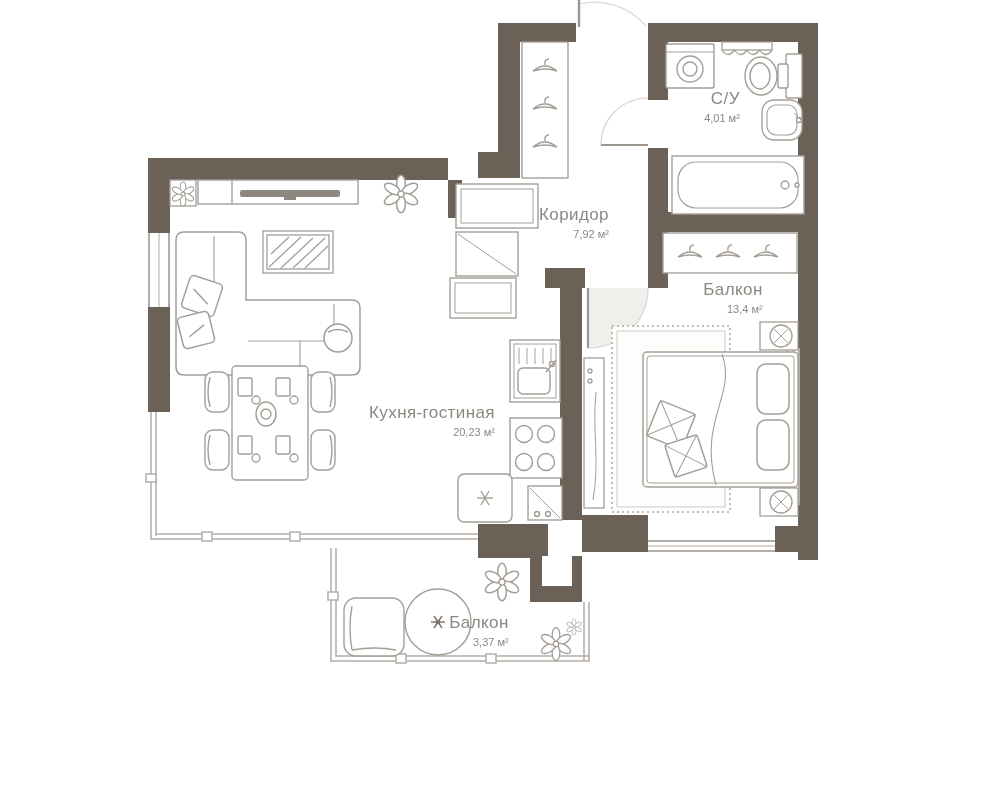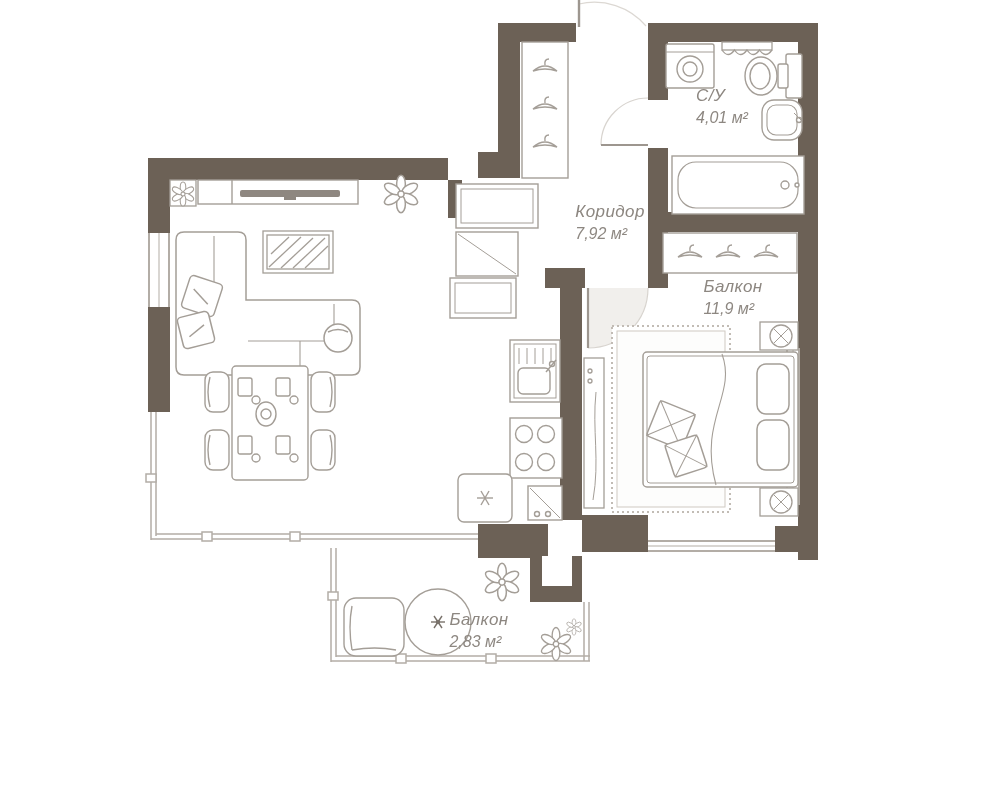--- a/index.html
+++ b/index.html
@@ -4,23 +4,23 @@
 <style>
   html,body{margin:0;padding:0;background:#ffffff;}
   #plan{position:relative;width:988px;height:785px;background:#ffffff;overflow:hidden;
         font-family:"Liberation Sans",sans-serif;}
   .wall{position:absolute;background:#6c6156;}
   .vwin{position:absolute;background:#fff;border-left:2px solid #b3ada6;border-right:2px solid #b3ada6;box-sizing:border-box;}
   .vwin::after{content:'';position:absolute;left:50%;top:0;bottom:0;width:1px;background:#b3ada6;transform:translateX(-50%);}
   .hwin{position:absolute;background:#fff;border-top:2px solid #b3ada6;border-bottom:2px solid #b3ada6;box-sizing:border-box;}
   .hwin::after{content:'';position:absolute;top:50%;left:0;right:0;height:1px;background:#b3ada6;transform:translateY(-50%);}
   .overlay{position:absolute;left:0;top:0;}
-  .room-label{position:absolute;transform:translate(-50%,-50%);text-align:left;color:#8d8781;white-space:nowrap;font-style:italic;}
+  .room-label{position:absolute;transform:translate(-50%,-50%);text-align:right;color:#8d8781;white-space:nowrap;}
   .room-label .rname{font-size:17px;letter-spacing:.4px;}
-  .room-label .rarea{font-size:16px;margin-top:3px;}
+  .room-label .rarea{font-size:11px;margin-top:3px;}
   .shaft-inner{position:absolute;background:#ffffff;}
 </style>
 </head>
 <body>
 
 <div id="plan">
 
   <div class="wall" style="left:148px;top:158px;width:300px;height:22px;"></div>
   <div class="wall" style="left:448px;top:180px;width:14px;height:38px;"></div>
   <div class="wall" style="left:478px;top:152px;width:34px;height:26px;"></div>
@@ -299,30 +299,34 @@
         <circle cx="438" cy="622" r="1.5" fill="#79726b"></circle>
       </g>
     </g>
     <g stroke="#a49e97" stroke-width="1.2" fill="#ffffff">
       <use href="#flower" transform="translate(502,582) scale(1.25)"></use>
       <use href="#flower" transform="translate(556,644) scale(1.1)"></use>
       <use href="#flower" transform="translate(574,627) scale(0.55)"></use>
     </g>
   </svg>
 
-  <div class="room-label" style="left:574px;top:222px;margin-left:36px;">
+  <div class="room-label" style="left:574px;top:222px;">
     <div class="rname">Коридор</div>
     <div class="rarea">7,92 м²</div>
   </div>
   <div class="room-label" style="left:722px;top:106px;">
     <div class="rname">С/У</div>
     <div class="rarea">4,01 м²</div>
   </div>
   <div class="room-label" style="left:733px;top:297px;">
     <div class="rname">Балкон</div>
-    <div class="rarea">11,9 м²</div>
+    <div class="rarea">13,4 м²</div>
+  </div>
+  <div class="room-label" style="left:432px;top:420px;">
+    <div class="rname">Кухня-гостиная</div>
+    <div class="rarea">20,23 м²</div>
   </div>
   <div class="room-label" style="left:479px;top:630px;">
     <div class="rname">Балкон</div>
-    <div class="rarea">2,83 м²</div>
+    <div class="rarea">3,37 м²</div>
   </div>
 
 </div>
 
 </body></html>

